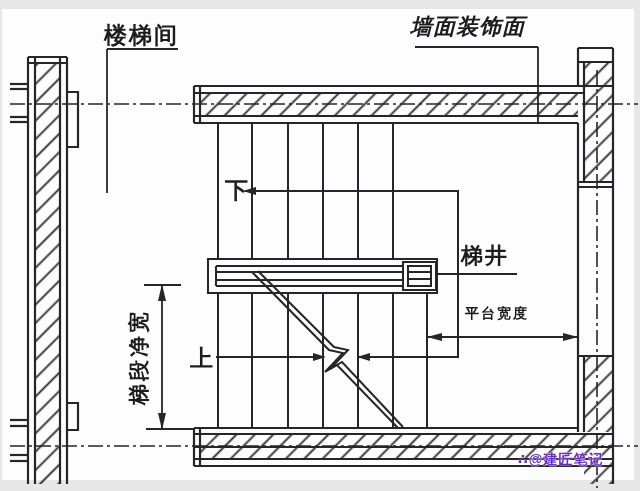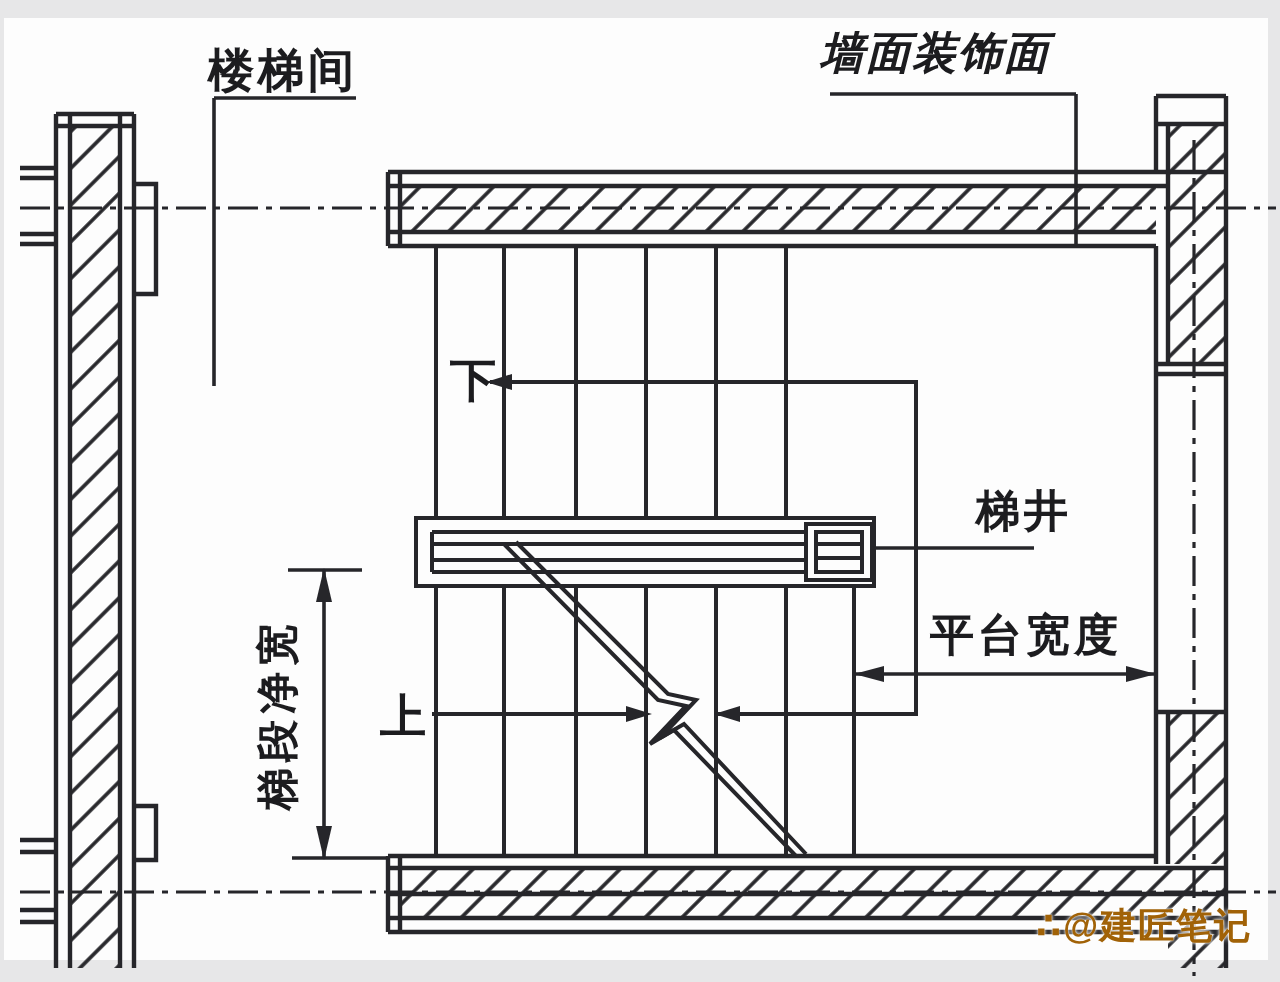--- a/index.html
+++ b/index.html
@@ -14,31 +14,31 @@
   }
   #linework{position:absolute;left:0;top:0;}
   .lbl{
     position:absolute;color:#1c1c1f;font-weight:600;line-height:1;
     white-space:nowrap;user-select:none;
   }
   .lbl-stairwell{left:104px;top:24px;font-size:23px;letter-spacing:2px;}
   .lbl-wallfinish{left:410px;top:16px;font-size:22px;letter-spacing:1px;font-style:italic;}
   .lbl-down{left:225px;top:179px;font-size:23px;}
   .lbl-up{left:190px;top:347px;font-size:23px;}
-  .lbl-stairwellshaft{left:488px;top:245px;font-size:22px;letter-spacing:2px;}
-  .lbl-platformwidth{left:465px;top:307px;font-size:22px;letter-spacing:2px;}
+  .lbl-stairwellshaft{left:461px;top:245px;font-size:22px;letter-spacing:2px;}
+  .lbl-platformwidth{left:465px;top:307px;font-size:14px;letter-spacing:2px;}
   .lbl-platformmin{left:473px;top:340px;font-size:22px;font-weight:700;}
   .lbl-flightwidth{
     left:82px;top:346px;width:116px;height:22px;text-align:center;
     font-size:21px;letter-spacing:3px;transform:rotate(-90deg);
     transform-origin:center;
   }
   .watermark{
-    position:absolute;left:518px;top:451px;font-size:18px;font-weight:600;
-    color:#a16207;letter-spacing:1px;
+    position:absolute;left:518px;top:451px;font-size:14px;font-weight:600;
+    color:#6d28d9;letter-spacing:1px;
     text-shadow:0 0 2px #ffffff,0 0 1px #ffffff;
     font-family:"Liberation Sans","DejaVu Sans",sans-serif;
   }
 </style>
 </head>
 <body>
 
 <div id="stage">
   <div id="paper"></div>
 

